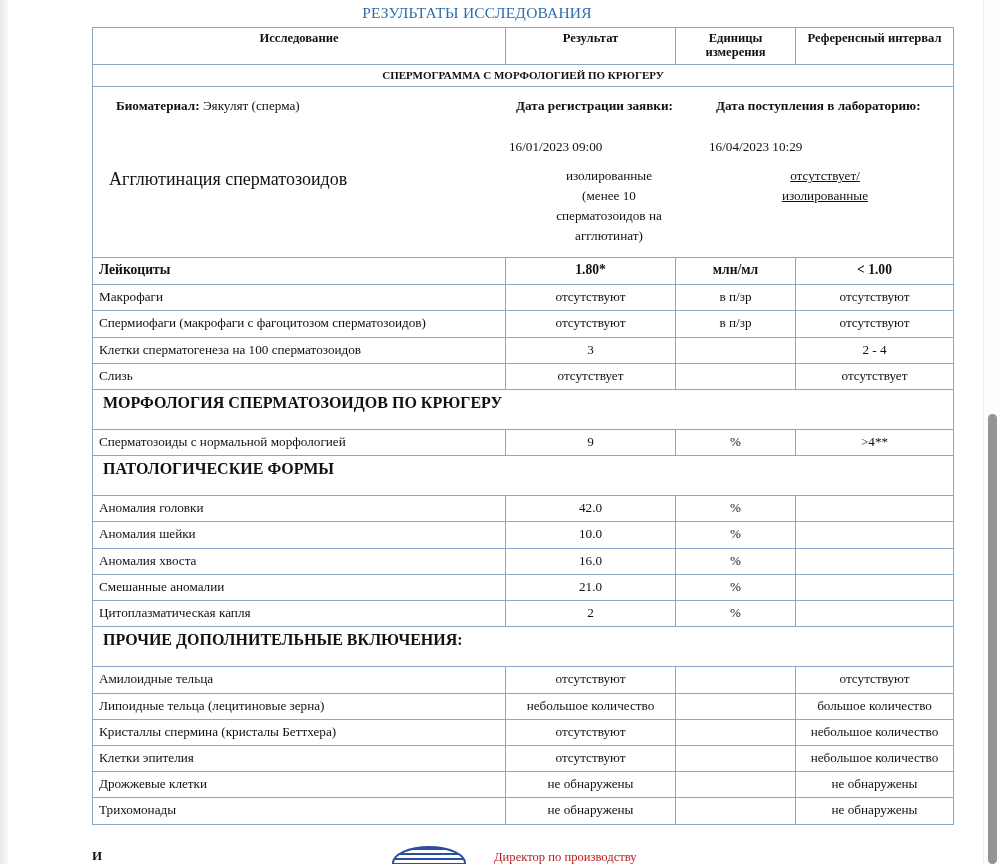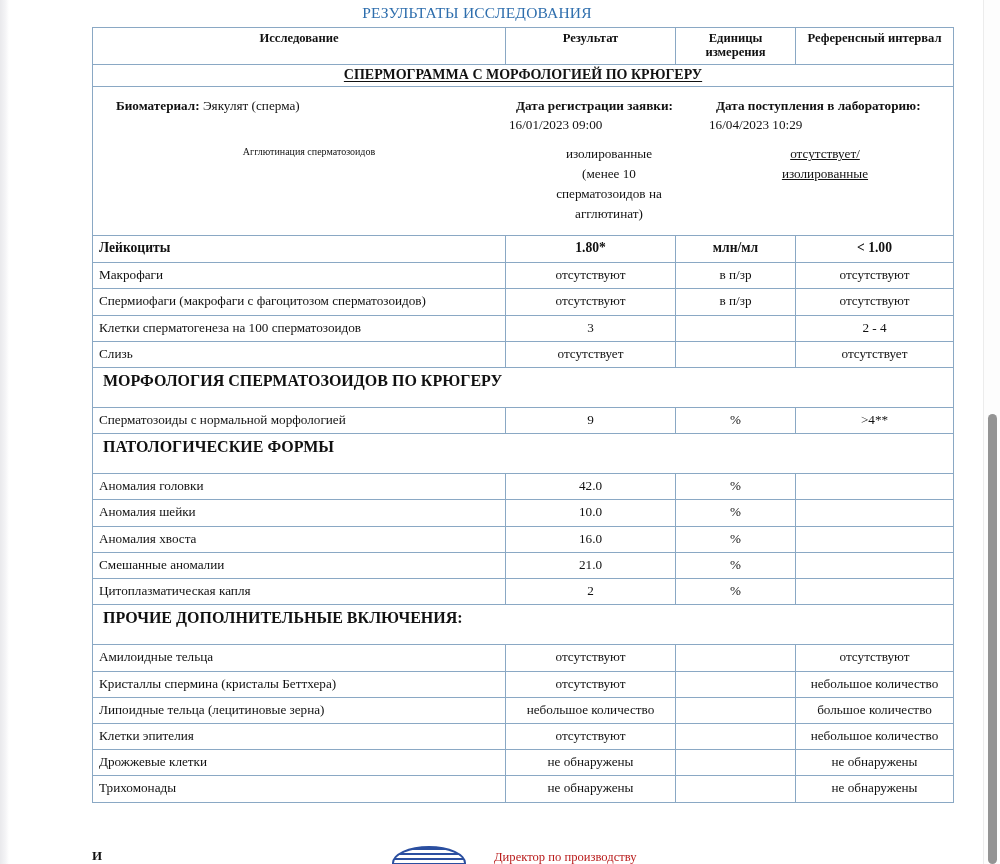--- a/index.html
+++ b/index.html
@@ -92,43 +92,42 @@
     margin-left: 20px;
   }
 
   
   tr.banner td {
     text-align: center;
     padding: 2px 4px 3px 4px;
   }
   tr.banner td span.banner-text {
     font-weight: bold;
-    font-size: 14px;
-    text-decoration: underline;
+    font-size: 11px;
     text-underline-offset: 2px;
   }
 
   
   td.infocell { padding: 0; border: 1px solid #8aa8c4; }
   .info-grid {
     display: flex;
     padding: 6px 6px 2px 10px;
   }
   .info-col-bio { width: 400px; }
   .info-col-reg { width: 200px; }
   .info-col-lab { flex: 1; }
   .info-label { font-weight: bold; font-size: 13.2px; line-height: 1.45; margin-left: 7px; }
-  .info-value { font-size: 13.2px; line-height: 1.45; }
+  .info-value { font-size: 13.2px; line-height: 1.45; margin-top: 22px; }
 
   
   .agg-grid {
     display: flex;
     padding: 8px 6px 8px 10px;
   }
-  .agg-name { width: 400px; font-size: 10px; line-height: 1.5; text-align: center; }
+  .agg-name { width: 400px; font-size: 18px; line-height: 1.5; }
   .agg-res  { width: 200px; text-align: center; font-size: 13.2px; line-height: 1.5; }
   .agg-ref  { flex: 1; text-align: center; font-size: 13.2px; line-height: 1.5; text-decoration: underline; }
 
   
   tr.data td.name { text-align: left; line-height: 1.38; }
   tr.data td.res,
   tr.data td.unit,
   tr.data td.ref { text-align: center; line-height: 1.38; }
 
   tr.data.bold td { font-weight: bold; font-size: 13.6px; }
@@ -349,30 +348,30 @@
       </tr>
       </tbody>
       <tbody>
         <tr class="data">
           <td class="name">Амилоидные тельца</td>
           <td class="res">отсутствуют</td>
           <td class="unit"></td>
           <td class="ref">отсутствуют</td>
         </tr>
         <tr class="data">
+          <td class="name">Липоидные тельца (лецитиновые зерна)</td>
+          <td class="res">небольшое количество</td>
+          <td class="unit"></td>
+          <td class="ref">большое количество</td>
+        </tr>
+        <tr class="data">
           <td class="name">Кристаллы спермина (кристалы Беттхера)</td>
           <td class="res">отсутствуют</td>
           <td class="unit"></td>
           <td class="ref">небольшое количество</td>
-        </tr>
-        <tr class="data">
-          <td class="name">Липоидные тельца (лецитиновые зерна)</td>
-          <td class="res">небольшое количество</td>
-          <td class="unit"></td>
-          <td class="ref">большое количество</td>
         </tr>
         <tr class="data">
           <td class="name">Клетки эпителия</td>
           <td class="res">отсутствуют</td>
           <td class="unit"></td>
           <td class="ref">небольшое количество</td>
         </tr>
         <tr class="data">
           <td class="name">Дрожжевые клетки</td>
           <td class="res">не обнаружены</td>

